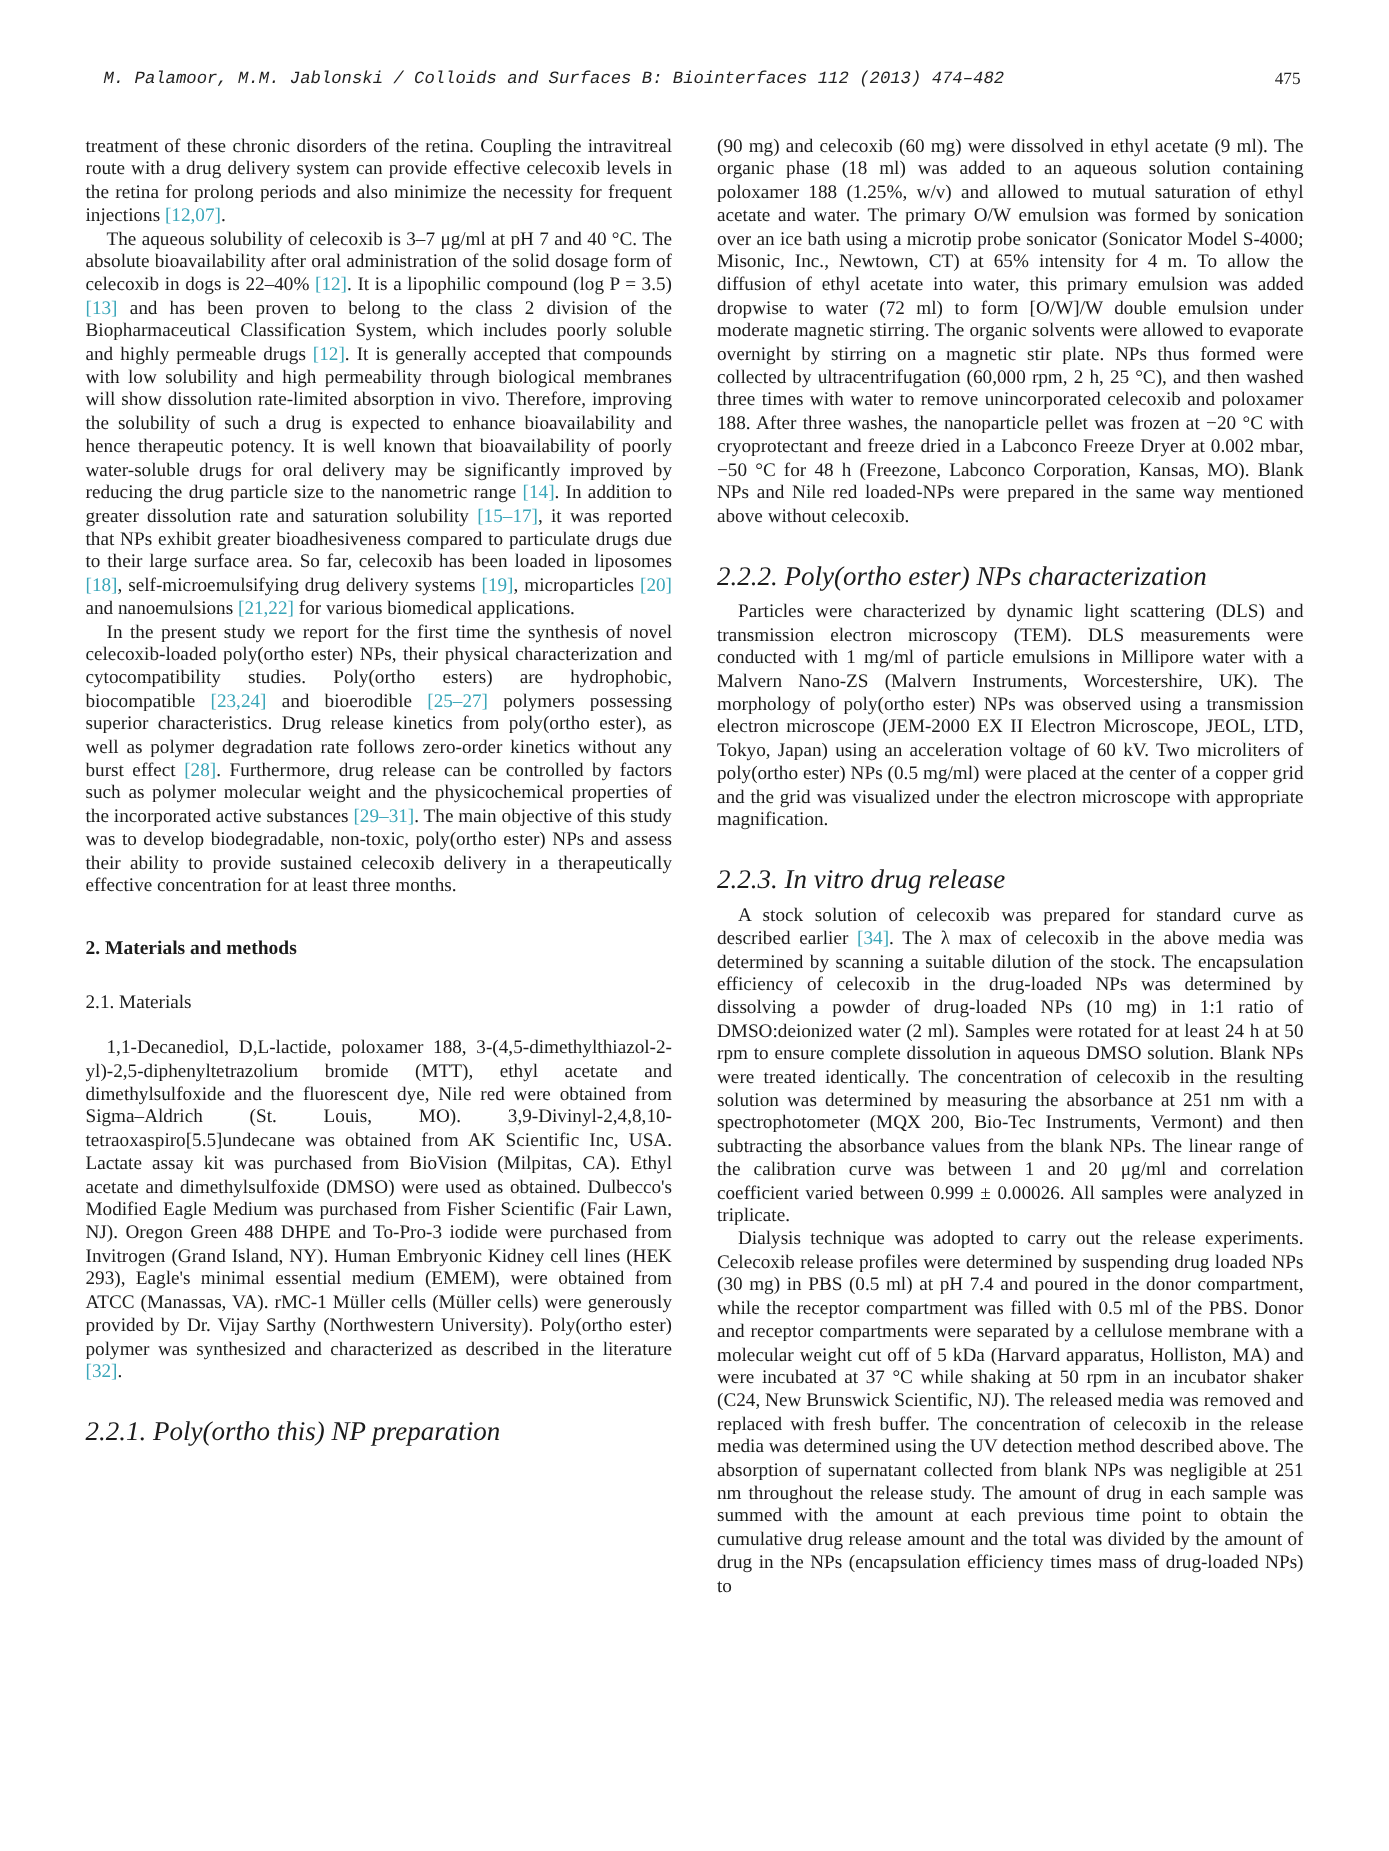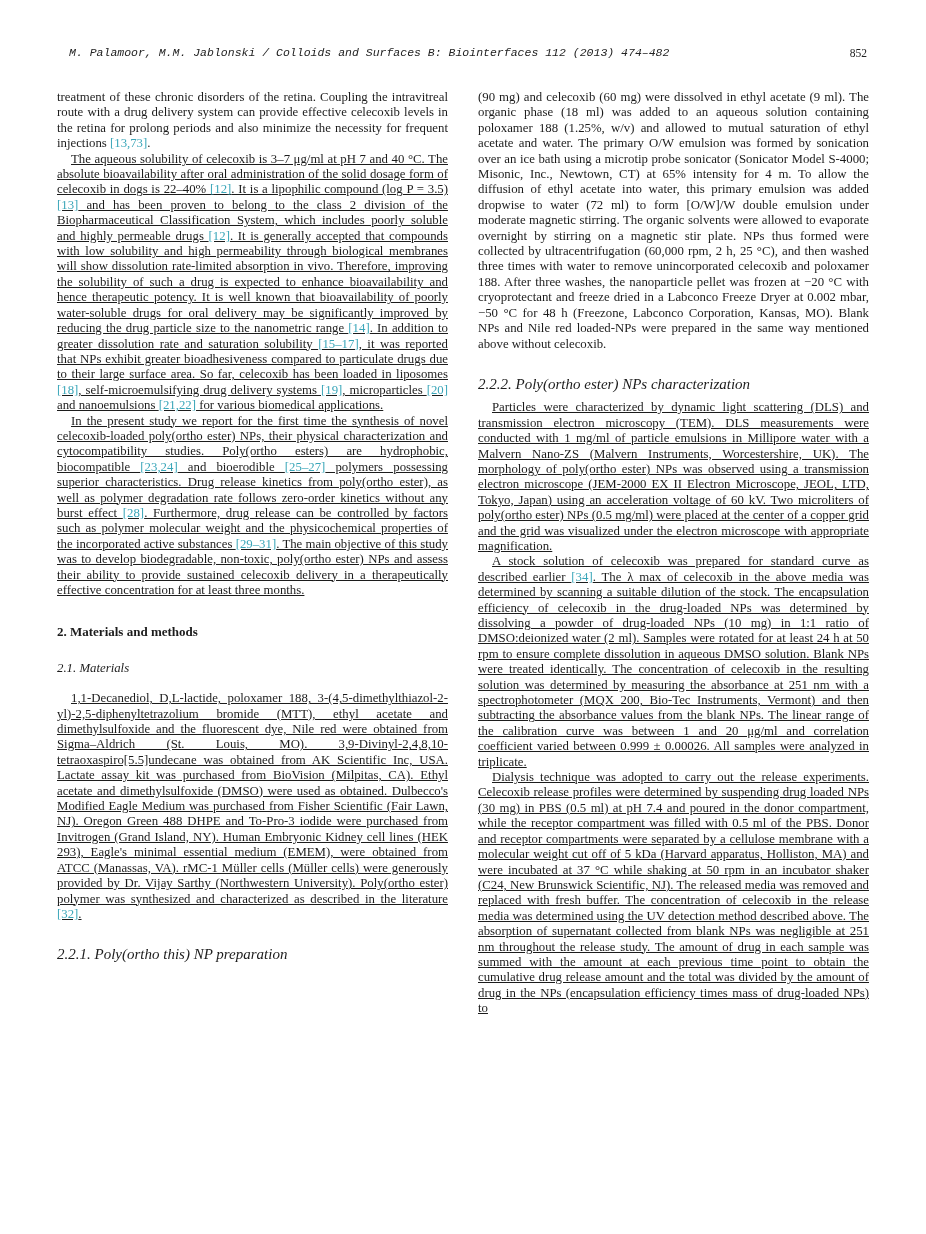--- a/index.html
+++ b/index.html
@@ -36,65 +36,65 @@
 
   .columns { display: flex; gap: 30px; }
   .col {
     width: 391px;
     font-size: 12.8px;
     line-height: 15.4px;
     text-align: justify;
   }
 
   p.para { margin: 0; }
-  p.indent { text-indent: 14px; text-decoration: underline; }
+  p.indent { text-indent: 14px; }
 
   h2.sec-h2 {
     font-size: 13px;
     font-weight: bold;
     margin: 26px 0 15px 0;
     text-align: left;
   }
   h3.sec-h3 {
     font-size: 12.8px;
     font-weight: normal;
-    font-style: italic;
     margin: 21px 0 15px 0;
     text-align: left;
   }
   h4.sec-h4 {
-    font-size: 15px;
+    font-size: 18px;
     font-weight: normal;
     font-style: italic;
     margin: 25px 0 8px 0;
     text-align: left;
   }
 
   .cite { color: var(--cite-color, #3aa6b9); }
 </style>
 </head>
 <body>
 
 <div class="sheet">
   <div class="header">
     <div class="running-head">M. Palamoor, M.M. Jablonski / Colloids and Surfaces B: Biointerfaces 112 (2013) 474–482</div>
-    <div class="page-number">852</div>
+    <div class="page-number">475</div>
   </div>
 
   <div class="columns">
     <div class="col">
-        <p class="para noindent">treatment of these chronic disorders of the retina. Coupling the intravitreal route with a drug delivery system can provide effective celecoxib levels in the retina for prolong periods and also minimize the necessity for frequent injections <span class="cite">[13,73]</span>.</p>
+        <p class="para noindent">treatment of these chronic disorders of the retina. Coupling the intravitreal route with a drug delivery system can provide effective celecoxib levels in the retina for prolong periods and also minimize the necessity for frequent injections <span class="cite">[12,07]</span>.</p>
         <p class="para indent">The aqueous solubility of celecoxib is 3–7 μg/ml at pH 7 and 40 °C. The absolute bioavailability after oral administration of the solid dosage form of celecoxib in dogs is 22–40% <span class="cite">[12]</span>. It is a lipophilic compound (log P = 3.5) <span class="cite">[13]</span> and has been proven to belong to the class 2 division of the Biopharmaceutical Classification System, which includes poorly soluble and highly permeable drugs <span class="cite">[12]</span>. It is generally accepted that compounds with low solubility and high permeability through biological membranes will show dissolution rate-limited absorption in vivo. Therefore, improving the solubility of such a drug is expected to enhance bioavailability and hence therapeutic potency. It is well known that bioavailability of poorly water-soluble drugs for oral delivery may be significantly improved by reducing the drug particle size to the nanometric range <span class="cite">[14]</span>. In addition to greater dissolution rate and saturation solubility <span class="cite">[15–17]</span>, it was reported that NPs exhibit greater bioadhesiveness compared to particulate drugs due to their large surface area. So far, celecoxib has been loaded in liposomes <span class="cite">[18]</span>, self-microemulsifying drug delivery systems <span class="cite">[19]</span>, microparticles <span class="cite">[20]</span> and nanoemulsions <span class="cite">[21,22]</span> for various biomedical applications.</p>
         <p class="para indent">In the present study we report for the first time the synthesis of novel celecoxib-loaded poly(ortho ester) NPs, their physical characterization and cytocompatibility studies. Poly(ortho esters) are hydrophobic, biocompatible <span class="cite">[23,24]</span> and bioerodible <span class="cite">[25–27]</span> polymers possessing superior characteristics. Drug release kinetics from poly(ortho ester), as well as polymer degradation rate follows zero-order kinetics without any burst effect <span class="cite">[28]</span>. Furthermore, drug release can be controlled by factors such as polymer molecular weight and the physicochemical properties of the incorporated active substances <span class="cite">[29–31]</span>. The main objective of this study was to develop biodegradable, non-toxic, poly(ortho ester) NPs and assess their ability to provide sustained celecoxib delivery in a therapeutically effective concentration for at least three months.</p>
         <h2 class="sec-h2">2. Materials and methods</h2>
         <h3 class="sec-h3">2.1. Materials</h3>
         <p class="para indent">1,1-Decanediol, D,L-lactide, poloxamer 188, 3-(4,5-dimethylthiazol-2-yl)-2,5-diphenyltetrazolium bromide (MTT), ethyl acetate and dimethylsulfoxide and the fluorescent dye, Nile red were obtained from Sigma–Aldrich (St. Louis, MO). 3,9-Divinyl-2,4,8,10-tetraoxaspiro[5.5]undecane was obtained from AK Scientific Inc, USA. Lactate assay kit was purchased from BioVision (Milpitas, CA). Ethyl acetate and dimethylsulfoxide (DMSO) were used as obtained. Dulbecco's Modified Eagle Medium was purchased from Fisher Scientific (Fair Lawn, NJ). Oregon Green 488 DHPE and To-Pro-3 iodide were purchased from Invitrogen (Grand Island, NY). Human Embryonic Kidney cell lines (HEK 293), Eagle's minimal essential medium (EMEM), were obtained from ATCC (Manassas, VA). rMC-1 Müller cells (Müller cells) were generously provided by Dr. Vijay Sarthy (Northwestern University). Poly(ortho ester) polymer was synthesized and characterized as described in the literature <span class="cite">[32]</span>.</p>
         <h4 class="sec-h4">2.2.1. Poly(ortho this) NP preparation</h4>
       </div>
     <div class="col">
         <p class="para noindent">(90 mg) and celecoxib (60 mg) were dissolved in ethyl acetate (9 ml). The organic phase (18 ml) was added to an aqueous solution containing poloxamer 188 (1.25%, w/v) and allowed to mutual saturation of ethyl acetate and water. The primary O/W emulsion was formed by sonication over an ice bath using a microtip probe sonicator (Sonicator Model S-4000; Misonic, Inc., Newtown, CT) at 65% intensity for 4 m. To allow the diffusion of ethyl acetate into water, this primary emulsion was added dropwise to water (72 ml) to form [O/W]/W double emulsion under moderate magnetic stirring. The organic solvents were allowed to evaporate overnight by stirring on a magnetic stir plate. NPs thus formed were collected by ultracentrifugation (60,000 rpm, 2 h, 25 °C), and then washed three times with water to remove unincorporated celecoxib and poloxamer 188. After three washes, the nanoparticle pellet was frozen at −20 °C with cryoprotectant and freeze dried in a Labconco Freeze Dryer at 0.002 mbar, −50 °C for 48 h (Freezone, Labconco Corporation, Kansas, MO). Blank NPs and Nile red loaded-NPs were prepared in the same way mentioned above without celecoxib.</p>
         <h4 class="sec-h4">2.2.2. Poly(ortho ester) NPs characterization</h4>
         <p class="para indent">Particles were characterized by dynamic light scattering (DLS) and transmission electron microscopy (TEM). DLS measurements were conducted with 1 mg/ml of particle emulsions in Millipore water with a Malvern Nano-ZS (Malvern Instruments, Worcestershire, UK). The morphology of poly(ortho ester) NPs was observed using a transmission electron microscope (JEM-2000 EX II Electron Microscope, JEOL, LTD, Tokyo, Japan) using an acceleration voltage of 60 kV. Two microliters of poly(ortho ester) NPs (0.5 mg/ml) were placed at the center of a copper grid and the grid was visualized under the electron microscope with appropriate magnification.</p>
+        <h4 class="sec-h4">2.2.3. In vitro drug release</h4>
         <p class="para indent">A stock solution of celecoxib was prepared for standard curve as described earlier <span class="cite">[34]</span>. The λ max of celecoxib in the above media was determined by scanning a suitable dilution of the stock. The encapsulation efficiency of celecoxib in the drug-loaded NPs was determined by dissolving a powder of drug-loaded NPs (10 mg) in 1:1 ratio of DMSO:deionized water (2 ml). Samples were rotated for at least 24 h at 50 rpm to ensure complete dissolution in aqueous DMSO solution. Blank NPs were treated identically. The concentration of celecoxib in the resulting solution was determined by measuring the absorbance at 251 nm with a spectrophotometer (MQX 200, Bio-Tec Instruments, Vermont) and then subtracting the absorbance values from the blank NPs. The linear range of the calibration curve was between 1 and 20 μg/ml and correlation coefficient varied between 0.999 ± 0.00026. All samples were analyzed in triplicate.</p>
         <p class="para indent">Dialysis technique was adopted to carry out the release experiments. Celecoxib release profiles were determined by suspending drug loaded NPs (30 mg) in PBS (0.5 ml) at pH 7.4 and poured in the donor compartment, while the receptor compartment was filled with 0.5 ml of the PBS. Donor and receptor compartments were separated by a cellulose membrane with a molecular weight cut off of 5 kDa (Harvard apparatus, Holliston, MA) and were incubated at 37 °C while shaking at 50 rpm in an incubator shaker (C24, New Brunswick Scientific, NJ). The released media was removed and replaced with fresh buffer. The concentration of celecoxib in the release media was determined using the UV detection method described above. The absorption of supernatant collected from blank NPs was negligible at 251 nm throughout the release study. The amount of drug in each sample was summed with the amount at each previous time point to obtain the cumulative drug release amount and the total was divided by the amount of drug in the NPs (encapsulation efficiency times mass of drug-loaded NPs) to</p>
       </div>
   </div>
 </div>
 
 </body></html>

